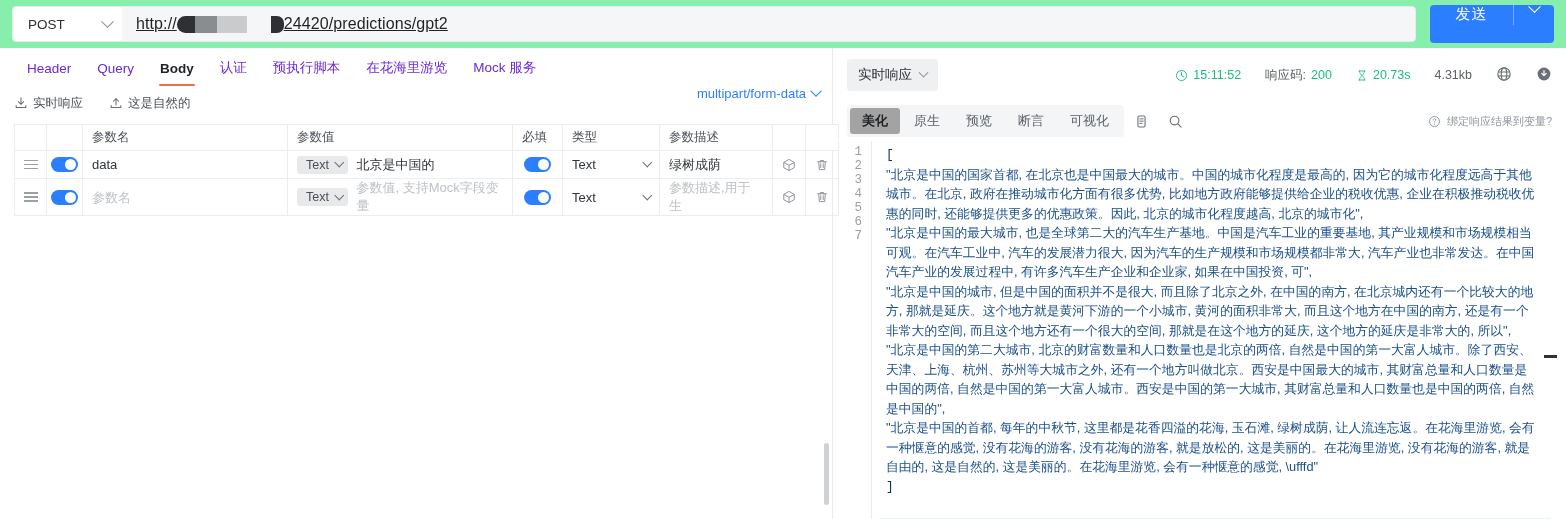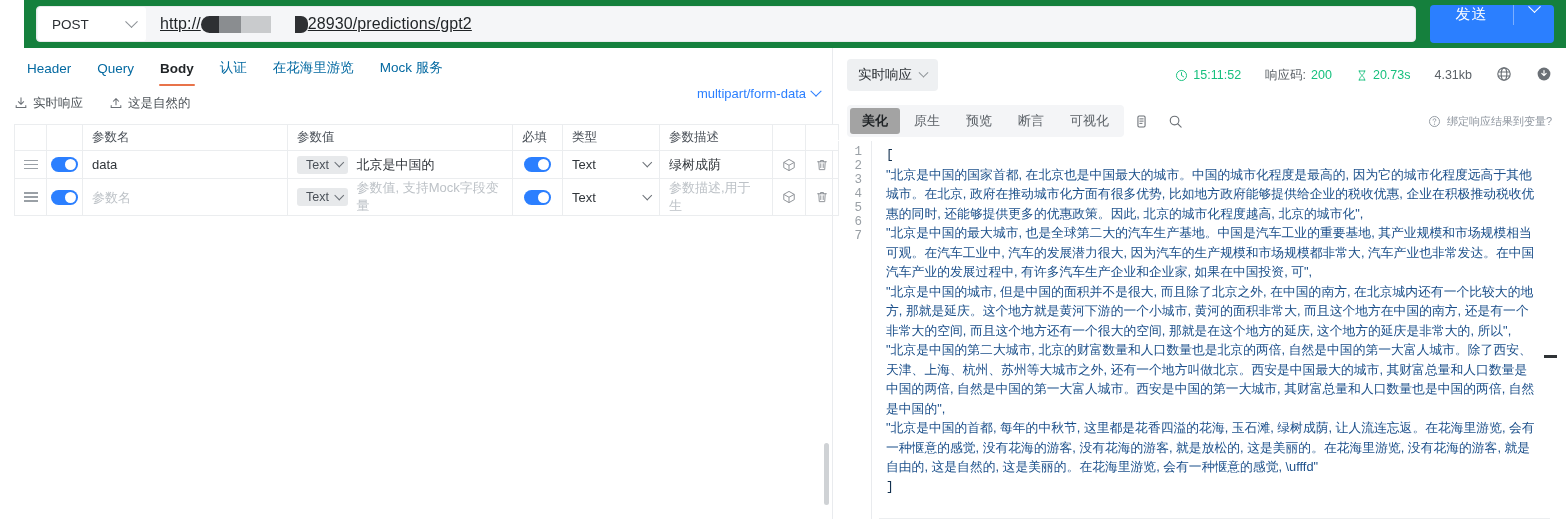--- a/index.html
+++ b/index.html
@@ -9,23 +9,22 @@
     font-family: "Liberation Sans", "DejaVu Sans", sans-serif;
     overflow: hidden;
   }
   .app { position: relative; width: 1566px; height: 519px; display: flex; flex-direction: column; }
 
   
   .urlbar {
     height: 48px; min-height: 48px;
     display: flex; align-items: center;
     padding: 0 12px 0 12px;
-    background: #15803d;
+    background: #86efac;
     gap: 0;
-    margin-left: 24px;
   }
   .url-wrap {
     flex: 1; height: 36px;
     display: flex; align-items: center;
     background: #f5f6f8;
     border: 1px solid #e8eaec;
     border-radius: 4px;
     overflow: hidden;
   }
   .method-select {
@@ -87,21 +86,21 @@
   .right { flex: 1; display: flex; flex-direction: column; min-width: 0; position: relative; }
 
   
   .ltabs {
     height: 36px; display: flex; align-items: center;
     padding-left: 14px; gap: 0; margin-top: 2px;
   }
   .ltab {
     position: relative; height: 36px;
     padding: 0 13px; display: flex; align-items: center;
-    font-size: 13.5px; color: #0369a1; cursor: pointer; white-space: nowrap;
+    font-size: 13.5px; color: #6d28d9; cursor: pointer; white-space: nowrap;
   }
   .ltab.active { color: #1f2326; font-weight: bold; }
   .ltab.active::after {
     content: ""; position: absolute; left: 12px; right: 12px; bottom: 0;
     height: 2px; background: #e8734a; border-radius: 1px;
   }
 
   .lactions {
     height: 34px; display: flex; align-items: center;
     padding-left: 14px; gap: 26px;
@@ -252,21 +251,21 @@
         <span class="chev"></span>
       </div>
       <div class="url-text">
         <span>http://</span>
           <span class="redact">
             <i class="rb rb1"></i>
             <i class="rb rb2"></i>
             <i class="rb rb3"></i>
             <i class="rb rb4"></i>
           </span>
-          <span>28930/predictions/gpt2</span>
+          <span>24420/predictions/gpt2</span>
       </div>
     </div>
     <div class="send-btn">
       <span class="send-label">发送</span>
       <span class="send-div"></span>
       <span class="send-caret">
           <i class="chev-w"></i>
         </span>
     </div>
   </div>
@@ -280,20 +279,23 @@
             <span>Header</span>
           </div>
         <div class="ltab">
             <span>Query</span>
           </div>
         <div class="ltab active">
             <span>Body</span>
           </div>
         <div class="ltab">
             <span>认证</span>
+          </div>
+        <div class="ltab">
+            <span>预执行脚本</span>
           </div>
         <div class="ltab">
             <span>在花海里游览</span>
           </div>
         <div class="ltab">
             <span>Mock 服务</span>
           </div>
       </div>
 
       <div class="lactions">

